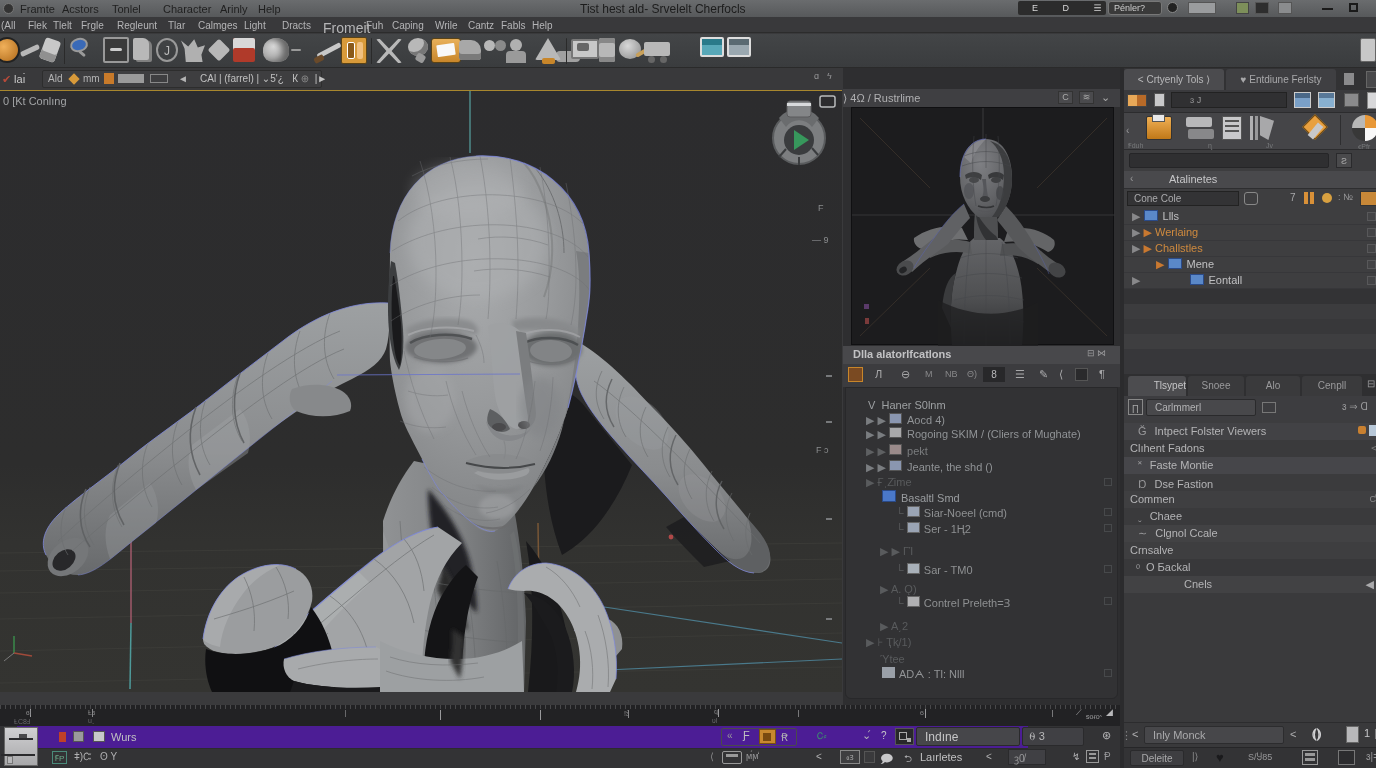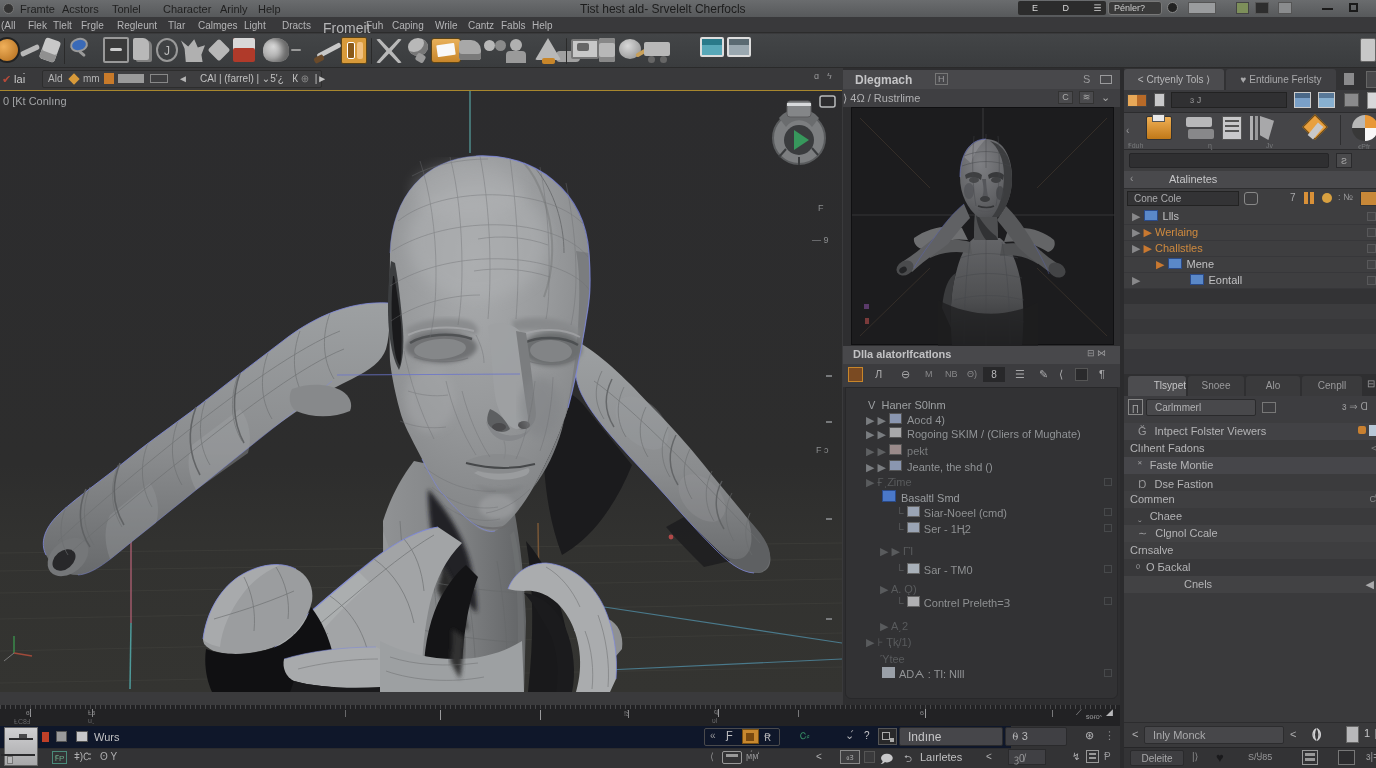--- a/index.html
+++ b/index.html
@@ -390,26 +390,20 @@
 <g fill="#77797b">
           <rect x="826" y="284" width="6" height="2"></rect>
           <rect x="826" y="330" width="6" height="2"></rect>
           <rect x="826" y="427" width="6" height="2"></rect>
           <rect x="826" y="527" width="6" height="2"></rect>
         </g>
 </svg>
 </div>
 
 <div id="panelA" class="abs" style="left:843px;top:68px;width:277px;height:637px;background:#2e2e30">
- <div class="abs" style="left:0;top:2px;width:277px;height:19px;background:#48484b">
-  <span class="abs txt" style="left:12px;top:3px;color:#c4c4c6;font-size:12px;font-weight:bold">Dlegmach</span>
-  <span class="abs txt" style="left:92px;top:3px;color:#9a9a9c;border:1px solid #777;padding:0 2px;font-size:9px">H</span>
-  <span class="abs txt" style="left:240px;top:3px;color:#9a9a9c">S</span>
-  <div class="abs" style="left:257px;top:5px;width:12px;height:9px;border:1px solid #9a9a9c"></div>
- </div>
  <div class="abs" style="left:0;top:21px;width:277px;height:18px;background:#3f3f42">
   <span class="abs txt" style="left:0;top:3px;color:#b0b0b2">⟩ 4Ω / Rustrlime</span>
   <div class="abs" style="left:215px;top:2px;width:15px;height:13px;background:#4a4a4d;border:1px solid #333;color:#aaa;font-size:9px;text-align:center">C</div>
   <div class="abs" style="left:236px;top:2px;width:15px;height:13px;background:#4a4a4d;border:1px solid #333;color:#aaa;font-size:9px;text-align:center">≋</div>
   <span class="abs txt" style="left:258px;top:2px;color:#aaa">⌄</span>
  </div>
  <div class="abs" style="left:8px;top:39px;width:263px;height:238px;background:#1c1c1e;border:1px solid #101012">
   <svg width="263" height="238" viewBox="0 0 263 238">
    <defs>
             <linearGradient id="bustg" x1="0" y1="0" x2="0" y2="1">
@@ -685,21 +679,21 @@
   <span class="abs" style="left:714px;top:4px;color:#88888a;font-size:7px">ϥ</span>
   <span class="abs" style="left:712px;top:12px;color:#68686a;font-size:7px">ʋǀ</span>
   <div class="abs" style="left:798px;top:5px;width:1px;height:7px;background:#78787a"></div>
   <div class="abs" style="left:925px;top:4px;width:1px;height:9px;background:#9a9a9c"></div>
   <span class="abs" style="left:920px;top:4px;color:#88888a;font-size:7px">ϭ</span>
   <div class="abs" style="left:1052px;top:5px;width:1px;height:7px;background:#78787a"></div>
   <span class="abs" style="left:1076px;top:3px;color:#a8a8aa;font-size:8px">⟋</span>
   <span class="abs" style="left:1086px;top:8px;color:#98989a;font-size:7px">ᵴoᵳoᶺ</span>
   <span class="abs" style="left:1106px;top:2px;color:#b8b8ba;font-size:9px">◢</span>
  </div>
- <div class="abs" style="left:0;top:21px;width:1011px;height:23px;background:#0f172a;border-bottom:1px solid #2c2c2e">
+ <div class="abs" style="left:17px;top:21px;width:1011px;height:23px;background:#4c1d95;border-bottom:1px solid #2c2c2e">
   <div class="abs" style="left:42px;top:6px;width:7px;height:10px;background:#c04028"></div>
   <div class="abs" style="left:56px;top:5px;width:11px;height:11px;background:#9a9a9c;border:1px solid #555"></div>
   <div class="abs" style="left:76px;top:5px;width:12px;height:11px;background:#c8c8ca;border:1px solid #555"></div>
   <span class="abs" style="left:94px;top:5px;color:#c0c0c2;font-size:11px">Wurs</span>
   <div class="abs" style="left:704px;top:2px;width:76px;height:18px;border:1px solid #4a4a4c;border-radius:2px"></div>
   <span class="abs" style="left:710px;top:4px;color:#98989a;font-size:10px">«</span>
   <span class="abs" style="left:726px;top:3px;color:#c0c0c2;font-size:11px">Ƒ</span>
   <div class="abs" style="left:742px;top:3px;width:17px;height:15px;background:#c8882f;border:1px solid #7a5010">
           <div style="margin:3px;width:8px;height:8px;background:#7a4a10"></div>
         </div>

